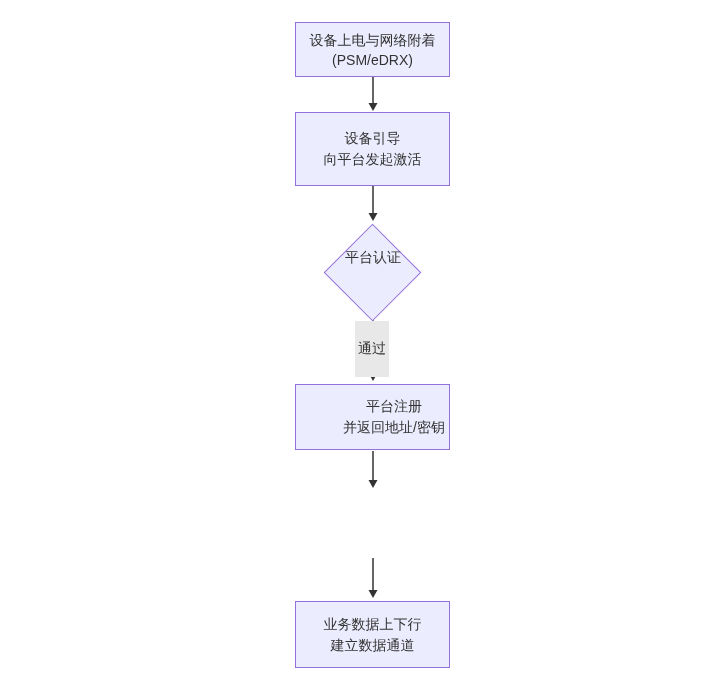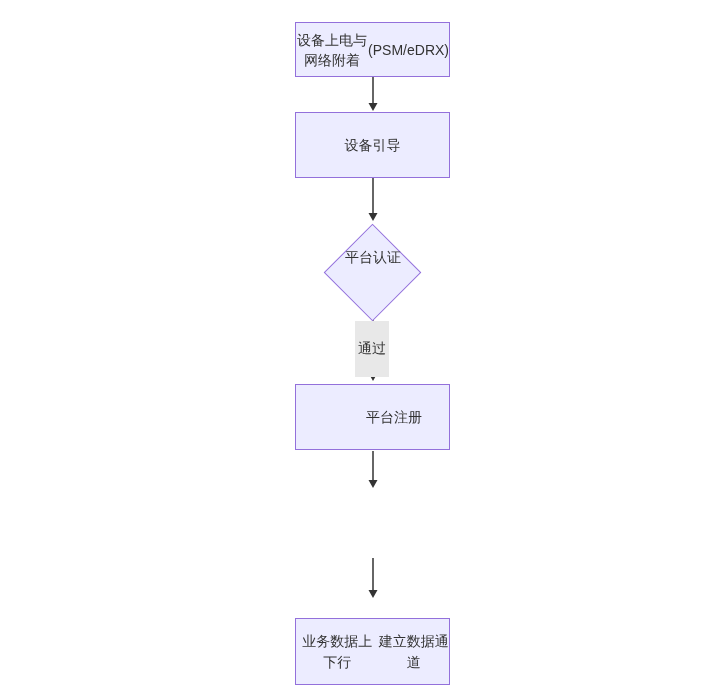--- a/index.html
+++ b/index.html
@@ -27,30 +27,30 @@
     position: absolute;
     left: 295px;
     width: 155px;
     box-sizing: border-box;
     background: #ECECFF;
     border: 1px solid #9370DB;
     color: #333333;
     font-size: 14px;
     line-height: 21px;
     display: flex;
-    flex-direction: row;
+    flex-direction: column;
     align-items: center;
     justify-content: center;
     text-align: center;
   }
   .node-power   { top: 22px;  height: 55px; line-height: 20px; }
-  .node-boot    { top: 112px; height: 66px; }
+  .node-boot    { top: 112px; height: 74px; }
   .node-reg     { top: 384px; height: 66px; padding-left: 43px; }
   .node-chan    { top: 491px; height: 66px; }
-  .node-biz     { top: 618px; height: 67px; text-align: center; }
+  .node-biz     { top: 601px; height: 67px; text-align: center; }
   .diamond-shape {
     position: absolute;
     left: 338px;
     top: 238px;
     width: 69px;
     height: 69px;
     box-sizing: border-box;
     background: #ECECFF;
     border: 1px solid #9370DB;
     transform: rotate(45deg);
@@ -98,29 +98,31 @@
     </g>
   </svg>
 
   <div class="node node-power">
     <div>设备上电与网络附着</div>
     <div>(PSM/eDRX)</div>
   </div>
 
   <div class="node node-boot">
     <div>设备引导</div>
+    <div>向平台发起激活</div>
   </div>
 
   <div class="diamond-shape"></div>
   <div class="diamond-label">平台认证</div>
 
   <div class="edge-label">通过</div>
 
   <div class="node node-reg">
     <div>平台注册</div>
+    <div>并返回地址/密钥</div>
   </div>
 
 
   <div class="node node-biz">
     <div>业务数据上下行</div>
     <div>建立数据通道</div>
   </div>
 
 </div>
 

